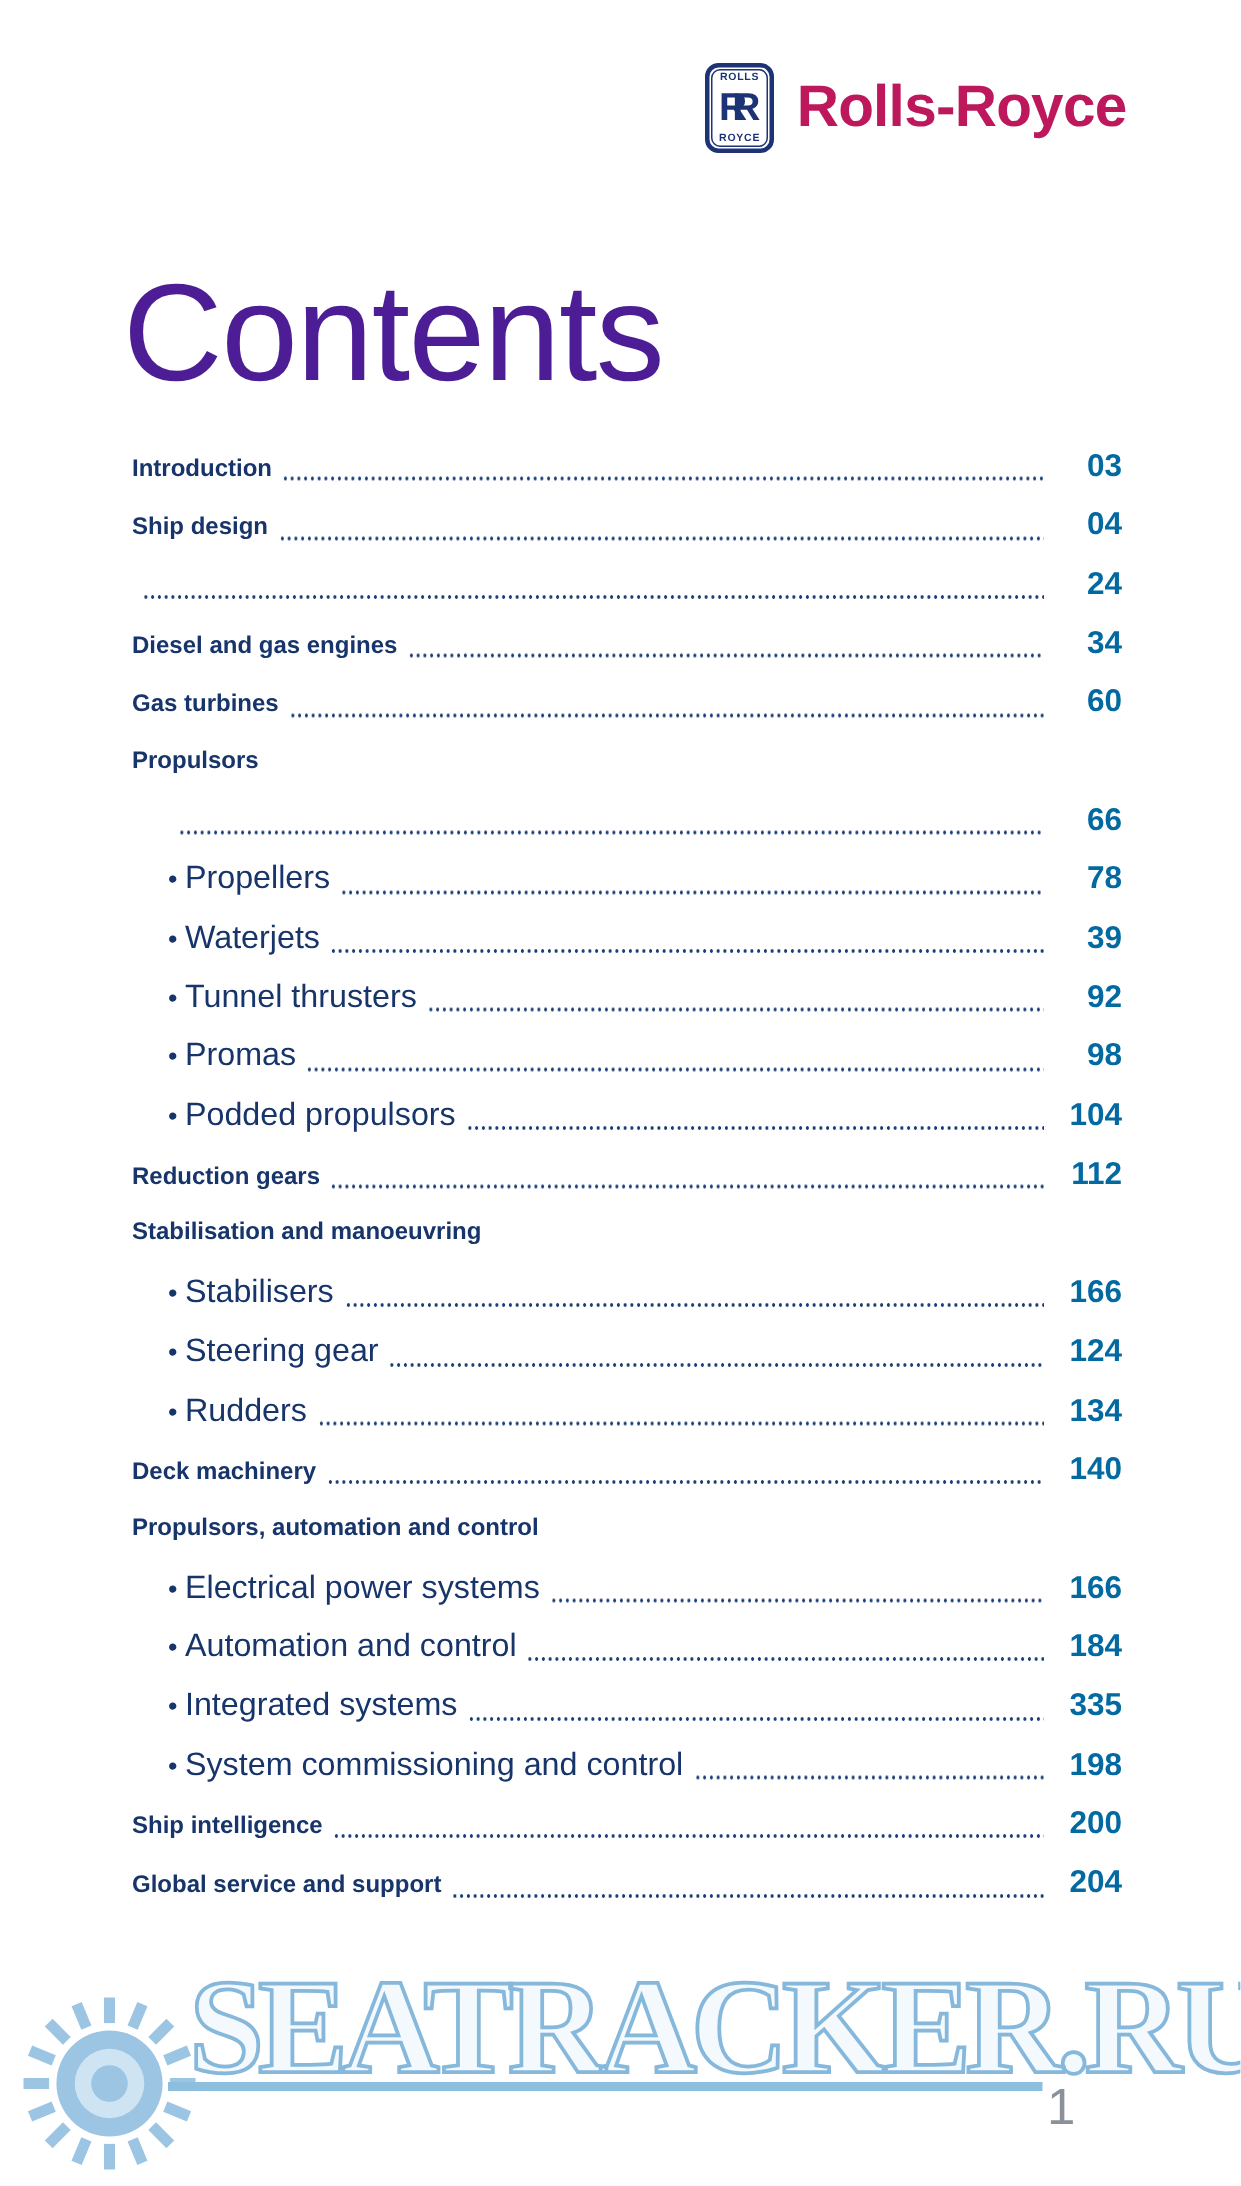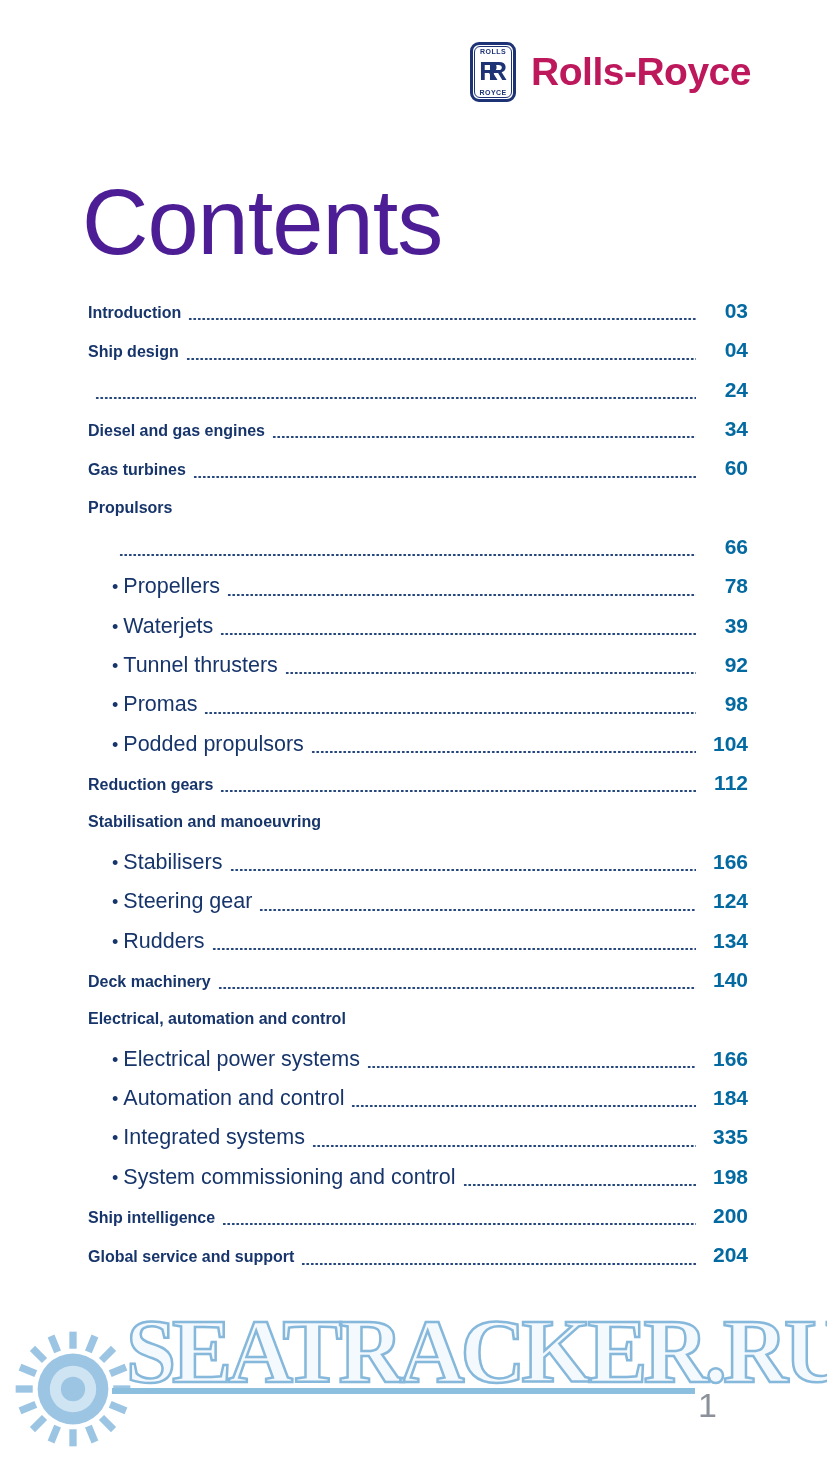--- a/index.html
+++ b/index.html
@@ -284,21 +284,21 @@
       <span class="toc-page">134</span>
     </div>
 
     <div class="toc-row top">
       <span class="toc-label">Deck machinery</span>
       <span class="dots"></span>
       <span class="toc-page">140</span>
     </div>
 
     <div class="toc-row top no-page">
-      <span class="toc-label">Electrical, automation and control</span>
+      <span class="toc-label">Propulsors, automation and control</span>
 
     </div>
 
     <div class="toc-row sub">
       <span class="toc-label">Electrical power systems</span>
       <span class="dots"></span>
       <span class="toc-page">166</span>
     </div>
 
     <div class="toc-row sub">

